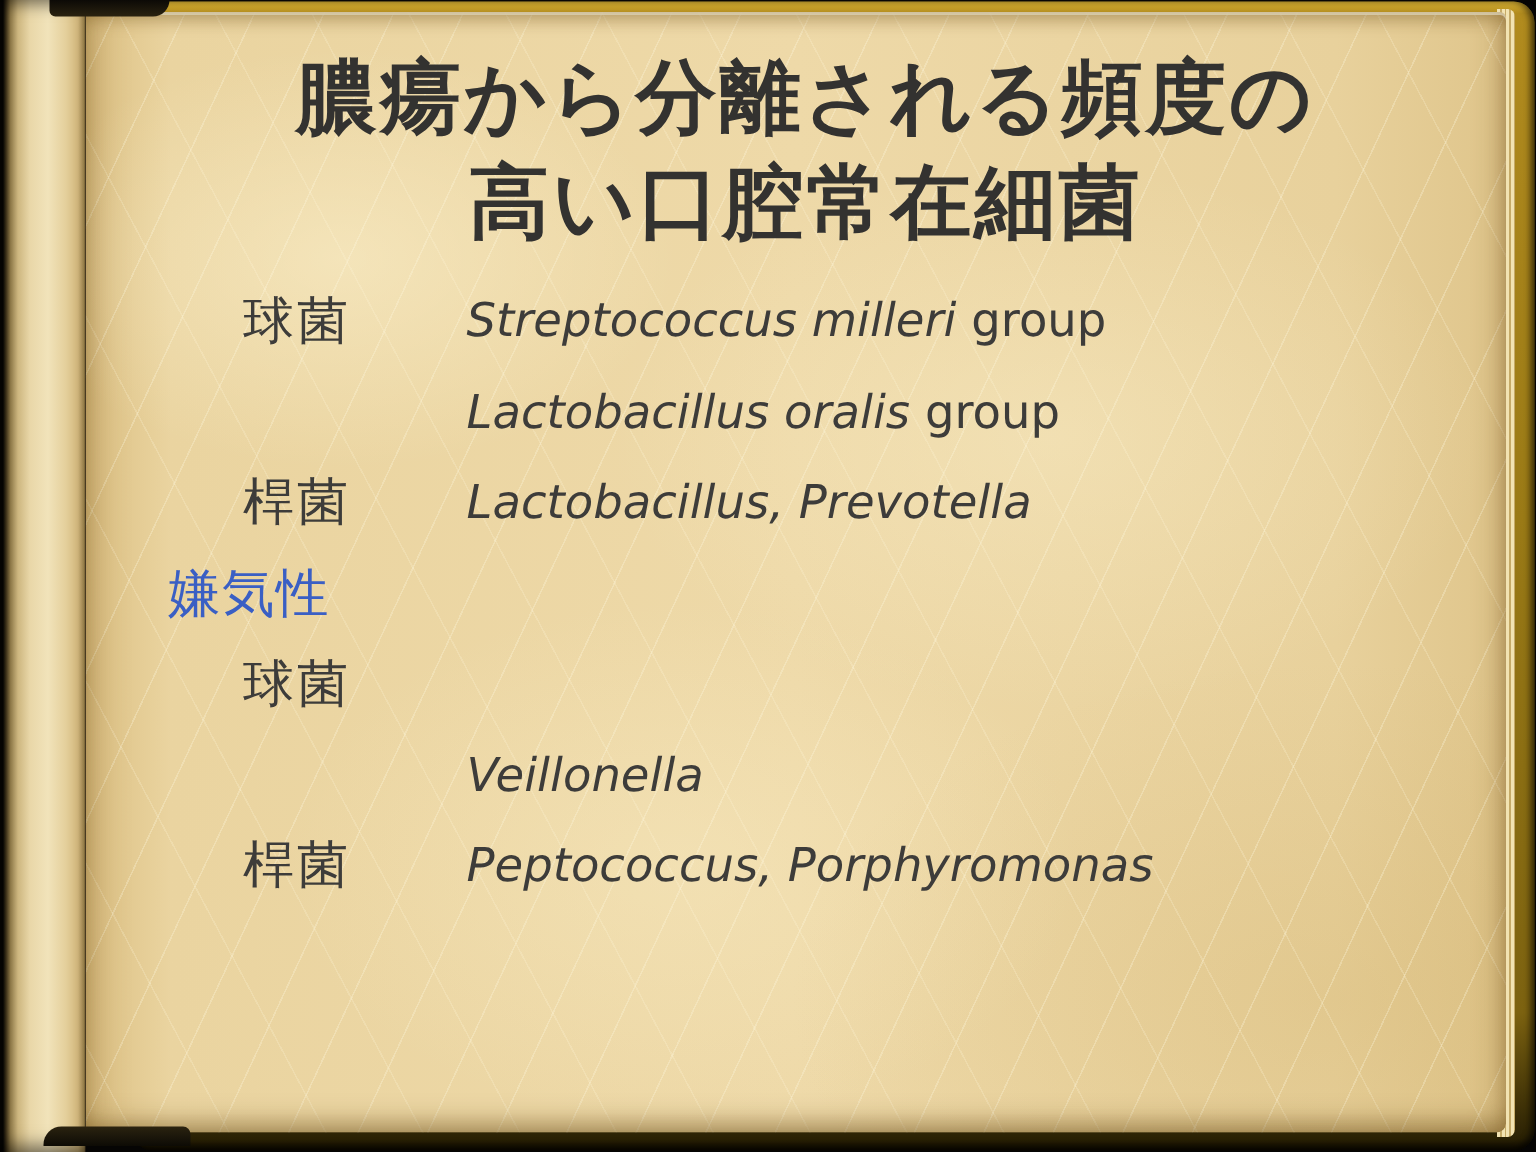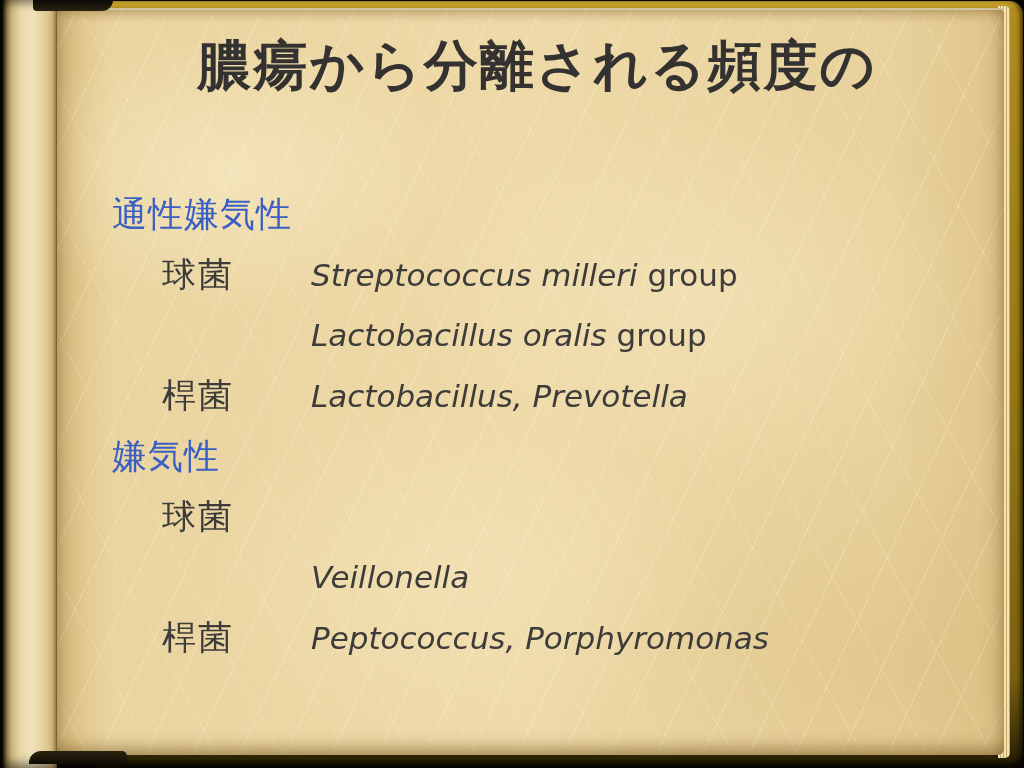--- a/index.html
+++ b/index.html
@@ -84,26 +84,24 @@
 <div class="stage">
   <div class="book-cover"></div>
   <div class="page-stack"></div>
   <div class="main-page"></div>
   <div class="left-curl"></div>
   <div class="curl-top-left"></div>
   <div class="curl-bottom-left"></div>
 
   <div class="title">
     <div>膿瘍から分離される頻度の</div>
+    <div>高い口腔常在細菌</div>
   </div>
 
   <div class="content">
-    <div class="row">
-      <span class="cat">通性嫌気性</span>
-    </div>
     <div class="row">
       <span class="label">球菌</span>
       <span class="name"><i>Streptococcus milleri</i><span class="suffix"> group</span></span>
     </div>
     <div class="row">
       <span class="label"></span>
       <span class="name"><i>Lactobacillus oralis</i><span class="suffix"> group</span></span>
     </div>
     <div class="row">
       <span class="label">桿菌</span>

